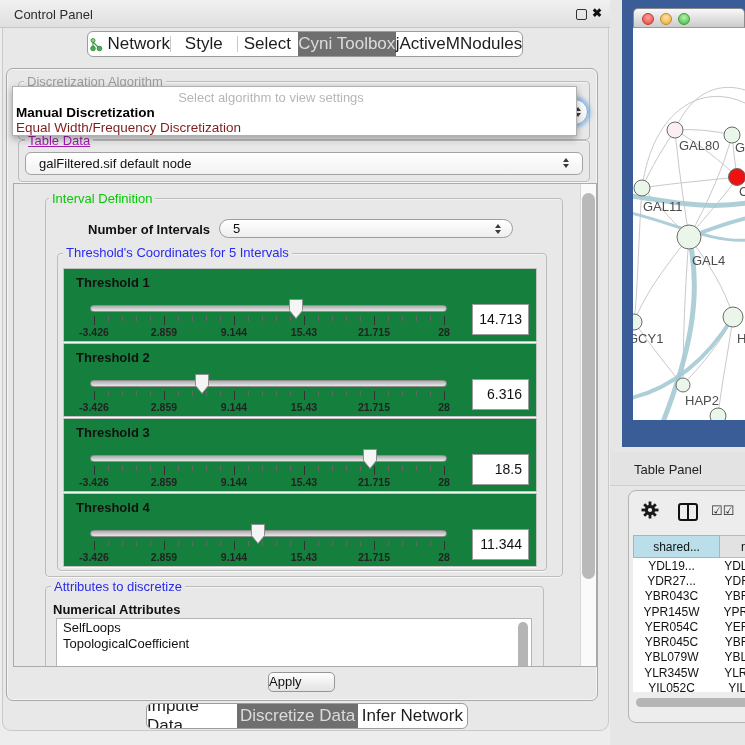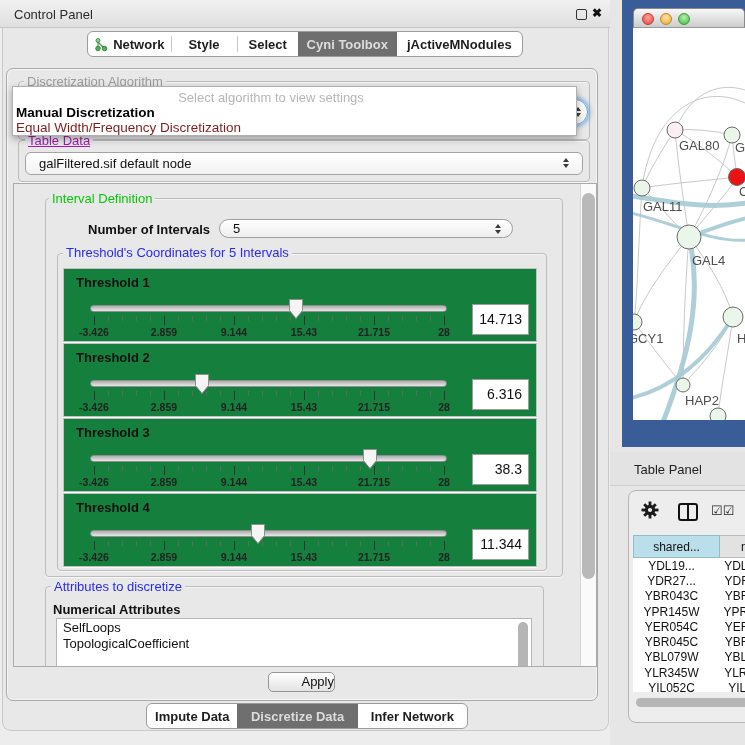--- a/index.html
+++ b/index.html
@@ -14,21 +14,21 @@
   #titlebar { left:0; top:0; width:745px; height:28px;
     background:linear-gradient(#f1f1f1,#dfdfdf); border-bottom:1px solid #c6c6c6; }
   #cp-title { left:14px; top:7px; font-size:13px; color:#2b2b2b; }
   #float-icon { left:576px; top:9px; width:11px; height:11px; border:1.5px solid #333; border-radius:2px; }
   #close-icon { left:592px; top:6px; font-size:12px; font-weight:bold; color:#111; }
 
   
   .tabbar { display:flex; background:#fff; border:1px solid #9c9c9c; border-radius:6px;
     overflow:hidden; height:26px; }
   .tabbar .tab { display:flex; align-items:center; justify-content:center;
-    font-size:13px; font-weight:bold; color:#1d1d1d; height:100%; position:relative; }
+    font-size:17px; font-weight:normal; color:#1d1d1d; height:100%; position:relative; }
   .tabbar .tab.sel { background:#6f6f6f; color:#dcdcdc; }
   .tabbar .tab + .tab:not(.sel):not(.after-sel)::before { content:""; position:absolute; left:0; top:4px; bottom:4px;
     width:1px; background:#c9c9c9; }
   #tabs-top { left:87px; top:31px; width:436px; }
   #tabs-bottom { left:146px; top:703px; width:322px; }
 
   
   #bigpanel { left:6px; top:68px; width:592px; height:633px; background:#e8e8e8;
     border:1px solid #a8a8a8; border-radius:7px; box-shadow:inset 0 0 0 1px rgba(255,255,255,.55); }
 
@@ -85,21 +85,21 @@
 
   #attr-group { left:31px; top:402px; width:499px; height:140px; }
   #attr-label { left:37px; top:396px; color:#2a2aee; }
   #numattr-label { left:39px; top:418px; font-size:13px; font-weight:bold; color:#111; }
   #attr-list { left:42px; top:434px; width:476px; height:120px; background:#fff; border:1px solid #b5b5b5; }
   .list-item { font-size:13px; color:#111; padding-left:6px; height:15px; line-height:15px; margin-top:1px; }
   #list-scroll { left:504px; top:438px; width:10px; height:60px; background:#b5b5b5; border-radius:5px; }
 
   #apply-btn { left:268px; top:672px; width:67px; height:20px; border:1px solid #969696; border-radius:5px;
     background:linear-gradient(#fefefe,#e3e3e3); font-size:13px; color:#111;
-    text-align:right; line-height:18px; }
+    text-align:left; line-height:18px; }
 
   
   #right-bg { left:610px; top:0; width:135px; height:745px; background:#e6e6e6; }
   #blue-frame { left:622px; top:0; width:123px; height:447px; background:#3a5c97; }
   #mac-title { left:633px; top:8px; width:112px; height:20px;
     background:linear-gradient(#f8f8f8,#cccccc); border:1px solid #8a8a8a; border-bottom-color:#9a9a9a;
     border-radius:5px 5px 0 0; }
   .light { position:absolute; top:4px; width:12px; height:12px; border-radius:50%; }
   #light-red { left:8px; background:radial-gradient(circle at 50% 35%, #ffa39b, #e6413c); border:1px solid #b93b37;}
   #light-yellow { left:26px; background:radial-gradient(circle at 50% 35%, #ffe2a0, #f0a835); border:1px solid #ba8a2e;}
@@ -333,21 +333,21 @@
           <div class="ticklabel" style="left: 30px;">-3.426</div>
           <div class="ticklabel" style="left: 100px;">2.859</div>
           <div class="ticklabel" style="left: 170px;">9.144</div>
           <div class="ticklabel" style="left: 240px;">15.43</div>
           <div class="ticklabel" style="left: 310px;">21.715</div>
           <div class="ticklabel" style="left: 380px;">28</div>
         </div>
       <svg class="thumb" viewBox="0 0 16 22" style="left: 298.494px;">
         <path d="M1.5,1.5 h13 v11 l-6.5,8 l-6.5,-8 z" fill="#f5f5f5" stroke="#8f8f8f"></path>
       </svg>
-      <div class="valuebox">38.3</div>
+      <div class="valuebox">18.5</div>
     </div>
     <div class="thr-panel slider-area" style="top:309px">
       <div class="thr-title">Threshold 4</div>
       <div class="track"></div>
       <div class="ticks">
           <div class="tick major" style="left: 30px;"></div>
           <div class="tick" style="left: 44px;"></div>
           <div class="tick" style="left: 58px;"></div>
           <div class="tick" style="left: 72px;"></div>
           <div class="tick" style="left: 86px;"></div>

